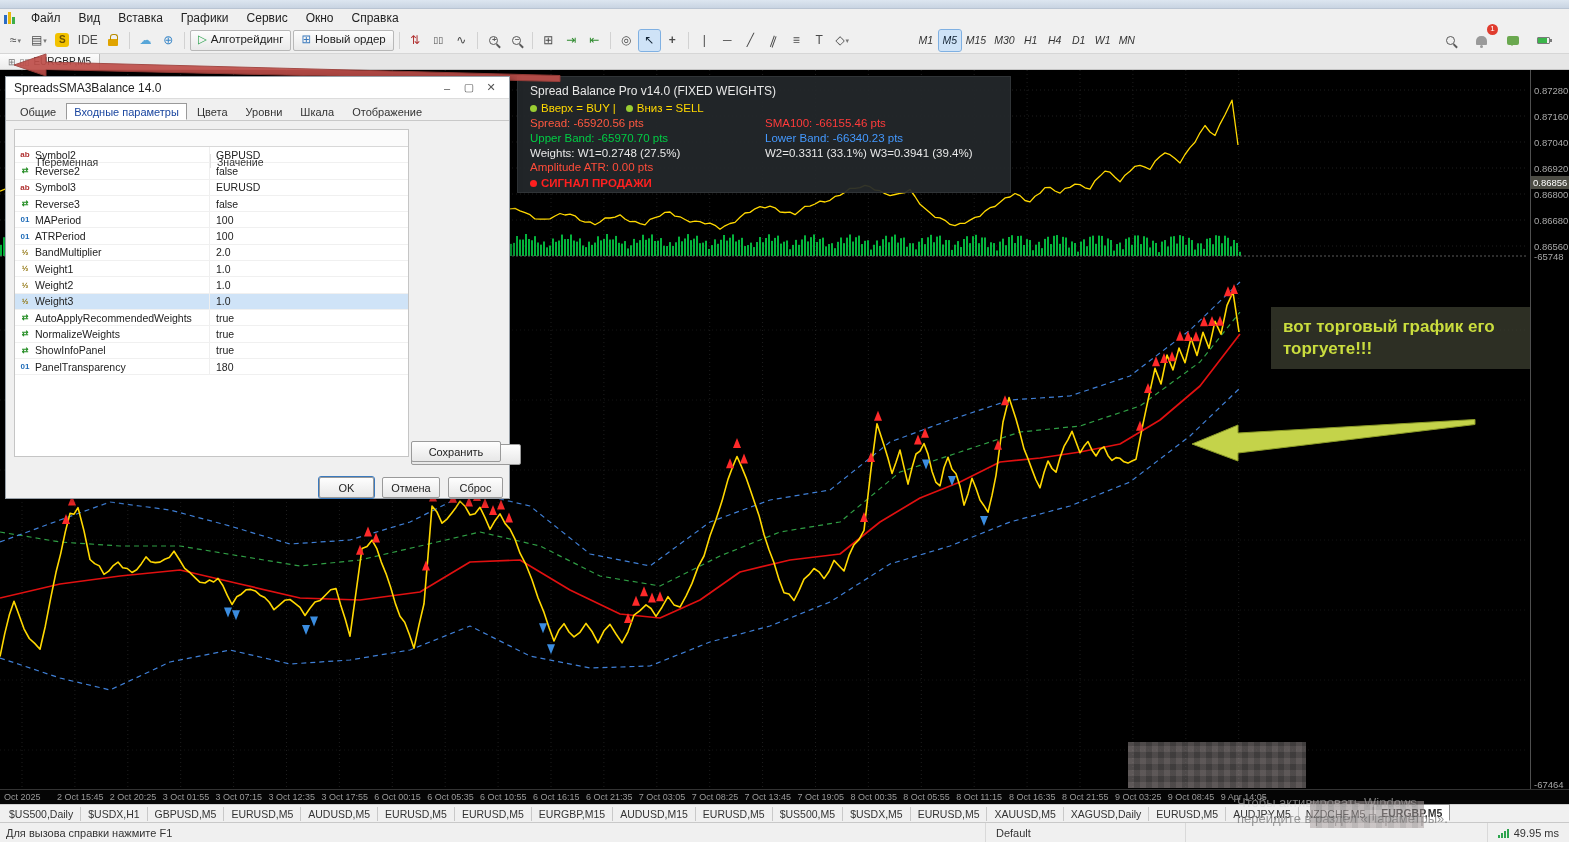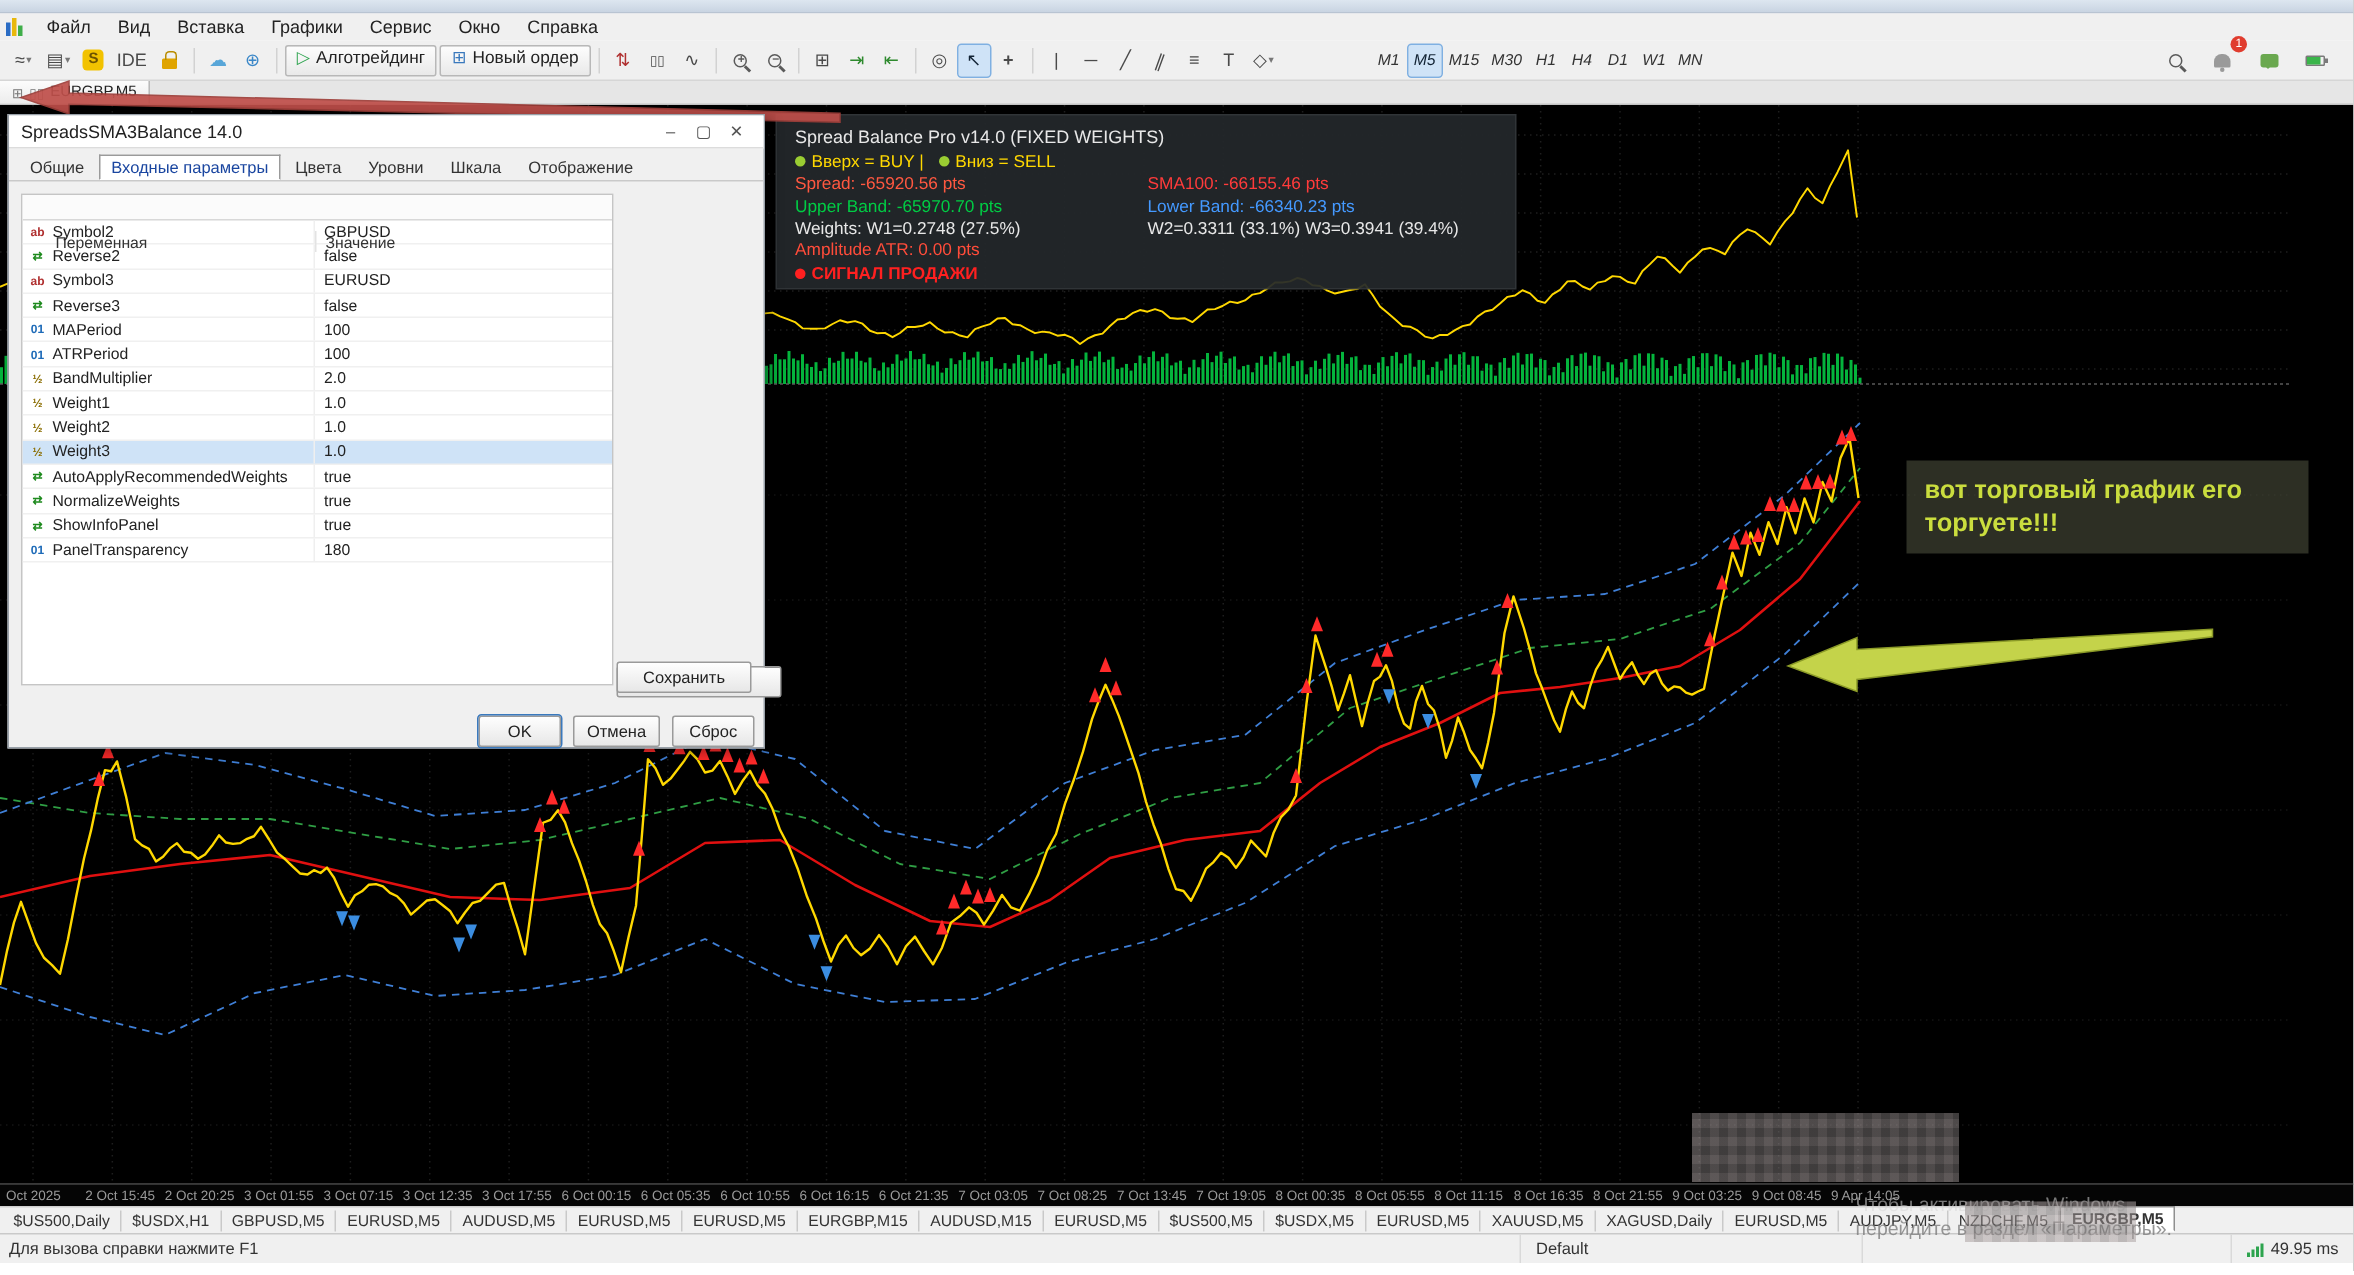--- a/index.html
+++ b/index.html
@@ -93,21 +93,21 @@
   .watermark { position:absolute; z-index:25; font-size:13px; white-space:nowrap; }
   .wm1 { left:1237px; top:795px; color:rgba(215,215,215,0.55); }
   .wm2 { left:1237px; top:811px; color:rgba(125,125,125,0.8); }
 
   
   .bottomtabs { position:absolute; left:0; top:804px; width:1569px; height:18px; background:#f0f0f0;
     border-top:1px solid #cfcfcf; display:flex; align-items:center; font-size:10.5px; color:#333; padding-left:2px; }
   .btab { padding:1px 7px; border-right:1px solid #c9c9c9; white-space:nowrap; }
   .btab.active { background:#fff; border:1px solid #8f8f8f; border-bottom:1px solid #fff; font-weight:bold; margin-top:-2px; padding-top:2px; }
   .statusbar { position:absolute; left:0; top:822px; width:1569px; height:20px; background:#f0f0f0;
-    border-top:1px solid #c9c9c9; display:flex; align-items:center; font-size:11px; color:#333;gap:28px; }
+    border-top:1px solid #c9c9c9; display:flex; align-items:center; font-size:11px; color:#333; }
   .sb-help { width:985px; padding-left:6px; }
   .sb-cell { border-left:1px solid #d9d9d9; padding:0 10px; height:100%; display:flex; align-items:center; }
   .sb-default { width:200px; }
   .sb-spacer { flex:1; border-left:1px solid #d9d9d9; height:100%; }
   .sb-right { display:flex; align-items:center; gap:5px; padding:0 10px; border-left:1px solid #d9d9d9; height:100%; }
   .sigbars { display:inline-flex; align-items:flex-end; gap:1px; height:10px; }
   .sigbars i { display:block; width:2px; background:#2da44e; }
   .sigbars i:nth-child(1){height:3px;} .sigbars i:nth-child(2){height:5px;}
   .sigbars i:nth-child(3){height:7px;} .sigbars i:nth-child(4){height:9px;}
 
@@ -767,20 +767,32 @@
         <polygon points="232,540.2857142857143 240,540.2857142857143 236,550.2857142857143" fill="#3b8de0"></polygon>
         <polygon points="302,554.9333333333333 310,554.9333333333333 306,564.9333333333333" fill="#3b8de0"></polygon>
         <polygon points="310,546.4 318,546.4 314,556.4" fill="#3b8de0"></polygon>
         <polygon points="539,553.1666666666666 547,553.1666666666666 543,563.1666666666666" fill="#3b8de0"></polygon>
         <polygon points="547,574.2 555,574.2 551,584.2" fill="#3b8de0"></polygon>
         <polygon points="922,389.5 930,389.5 926,399.5" fill="#3b8de0"></polygon>
         <polygon points="948,406 956,406 952,416" fill="#3b8de0"></polygon>
         <polygon points="980,446 988,446 984,456" fill="#3b8de0"></polygon>
       </svg>
 
+    <div class="price-scale" id="pricescale">
+        <span class="ptick" style="top: 15px;">0.87280</span>
+        <span class="ptick" style="top: 41px;">0.87160</span>
+        <span class="ptick" style="top: 67px;">0.87040</span>
+        <span class="ptick" style="top: 93px;">0.86920</span>
+        <span class="ptick" style="top: 119px;">0.86800</span>
+        <span class="ptick" style="top: 145px;">0.86680</span>
+        <span class="ptick" style="top: 171px;">0.86560</span>
+        <span class="pbadge" style="top: 106px;">0.86856</span>
+        <span class="ptick" style="top: 181px;">-65748</span>
+        <span class="ptick" style="top: 709px;">-67464</span>
+      </div>
 
     <div class="info-panel">
       <div class="ip-title">Spread Balance Pro v14.0 (FIXED WEIGHTS)</div>
       <div class="ip-row">
         <span class="dot g"></span><span class="yel">Вверх = BUY |</span><span class="dot g"></span><span class="yel">Вниз = SELL</span>
       </div>
       <div class="ip-grid">
         <span class="c-spread">Spread: -65920.56 pts</span>
         <span class="c-sma">SMA100: -66155.46 pts</span>
         <span class="c-upper">Upper Band: -65970.70 pts</span>

